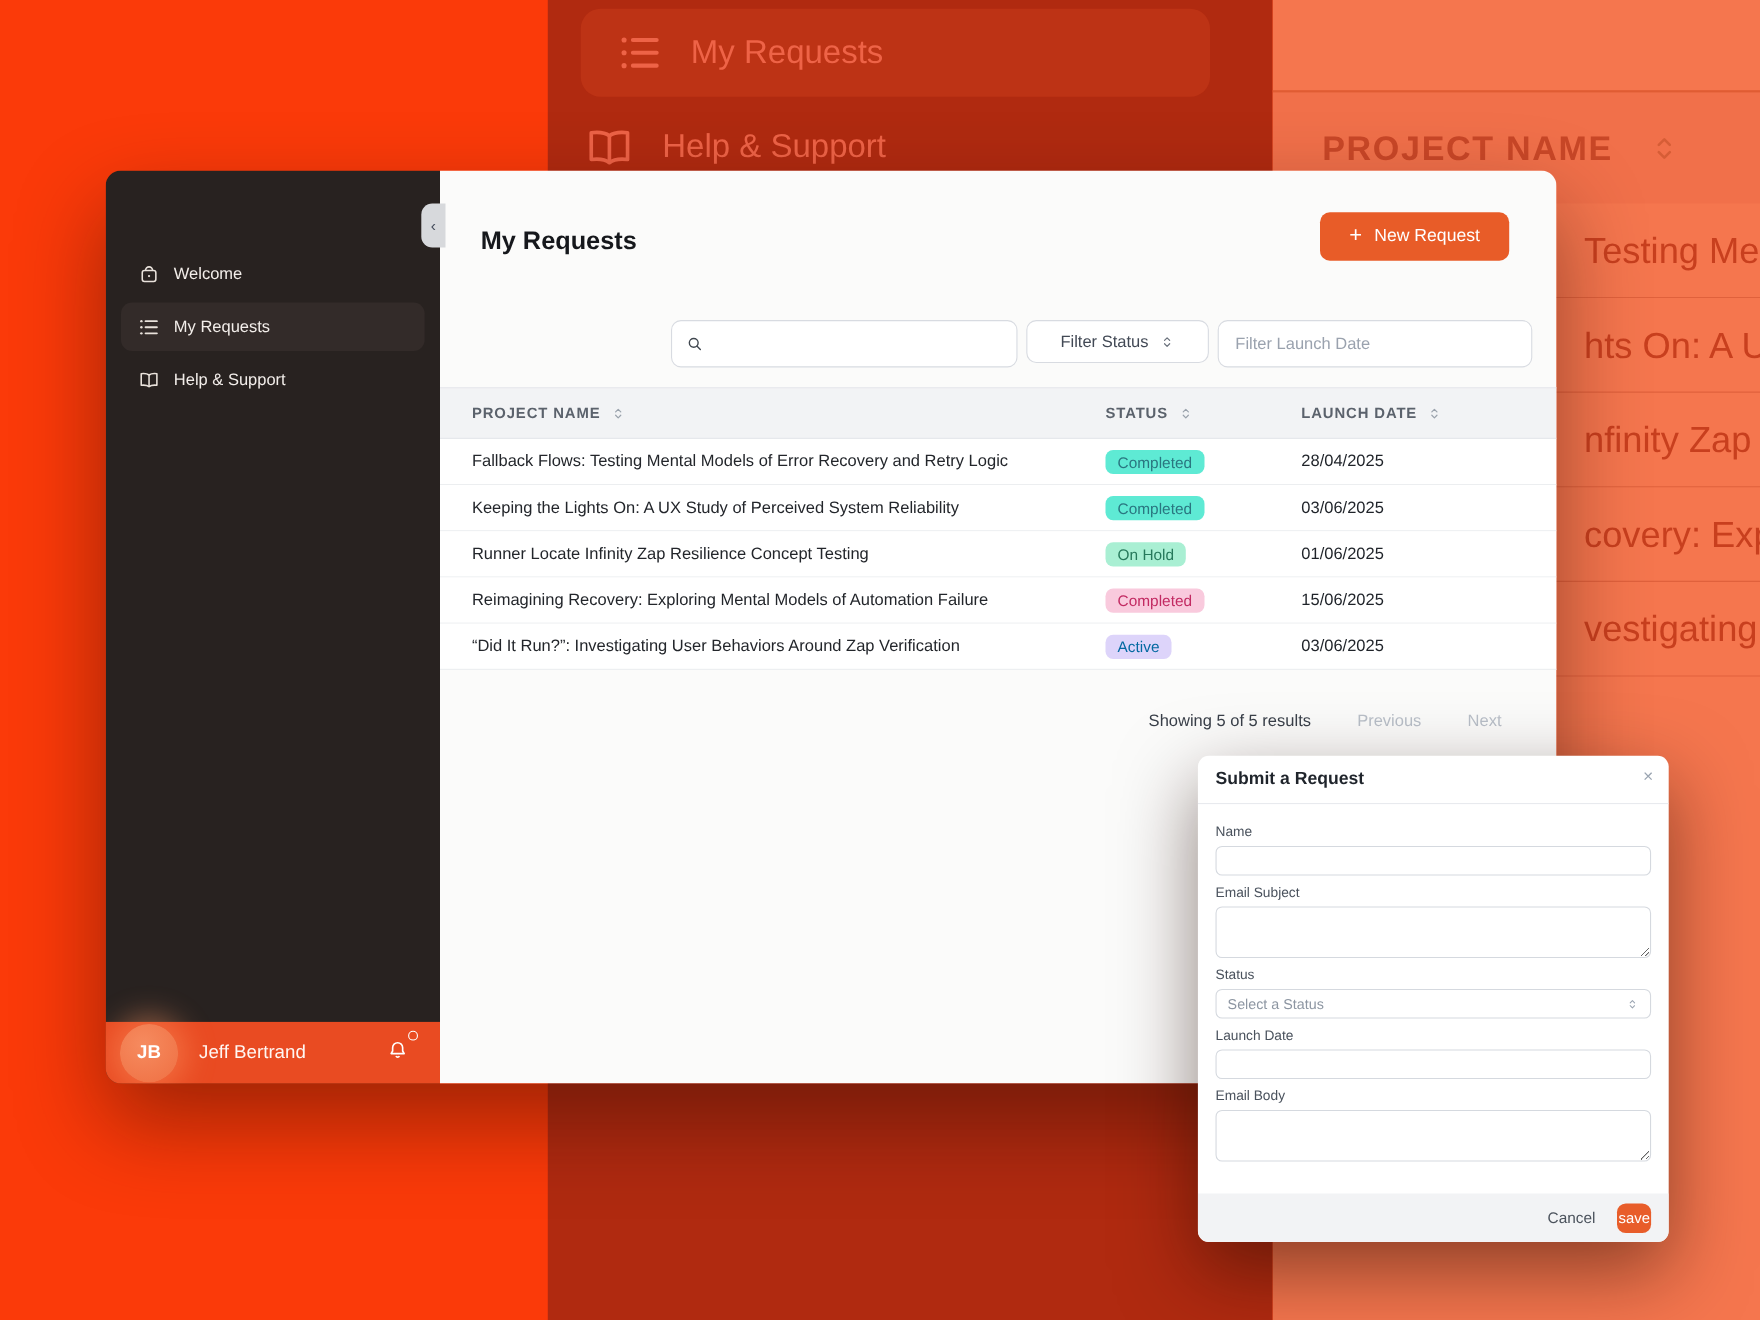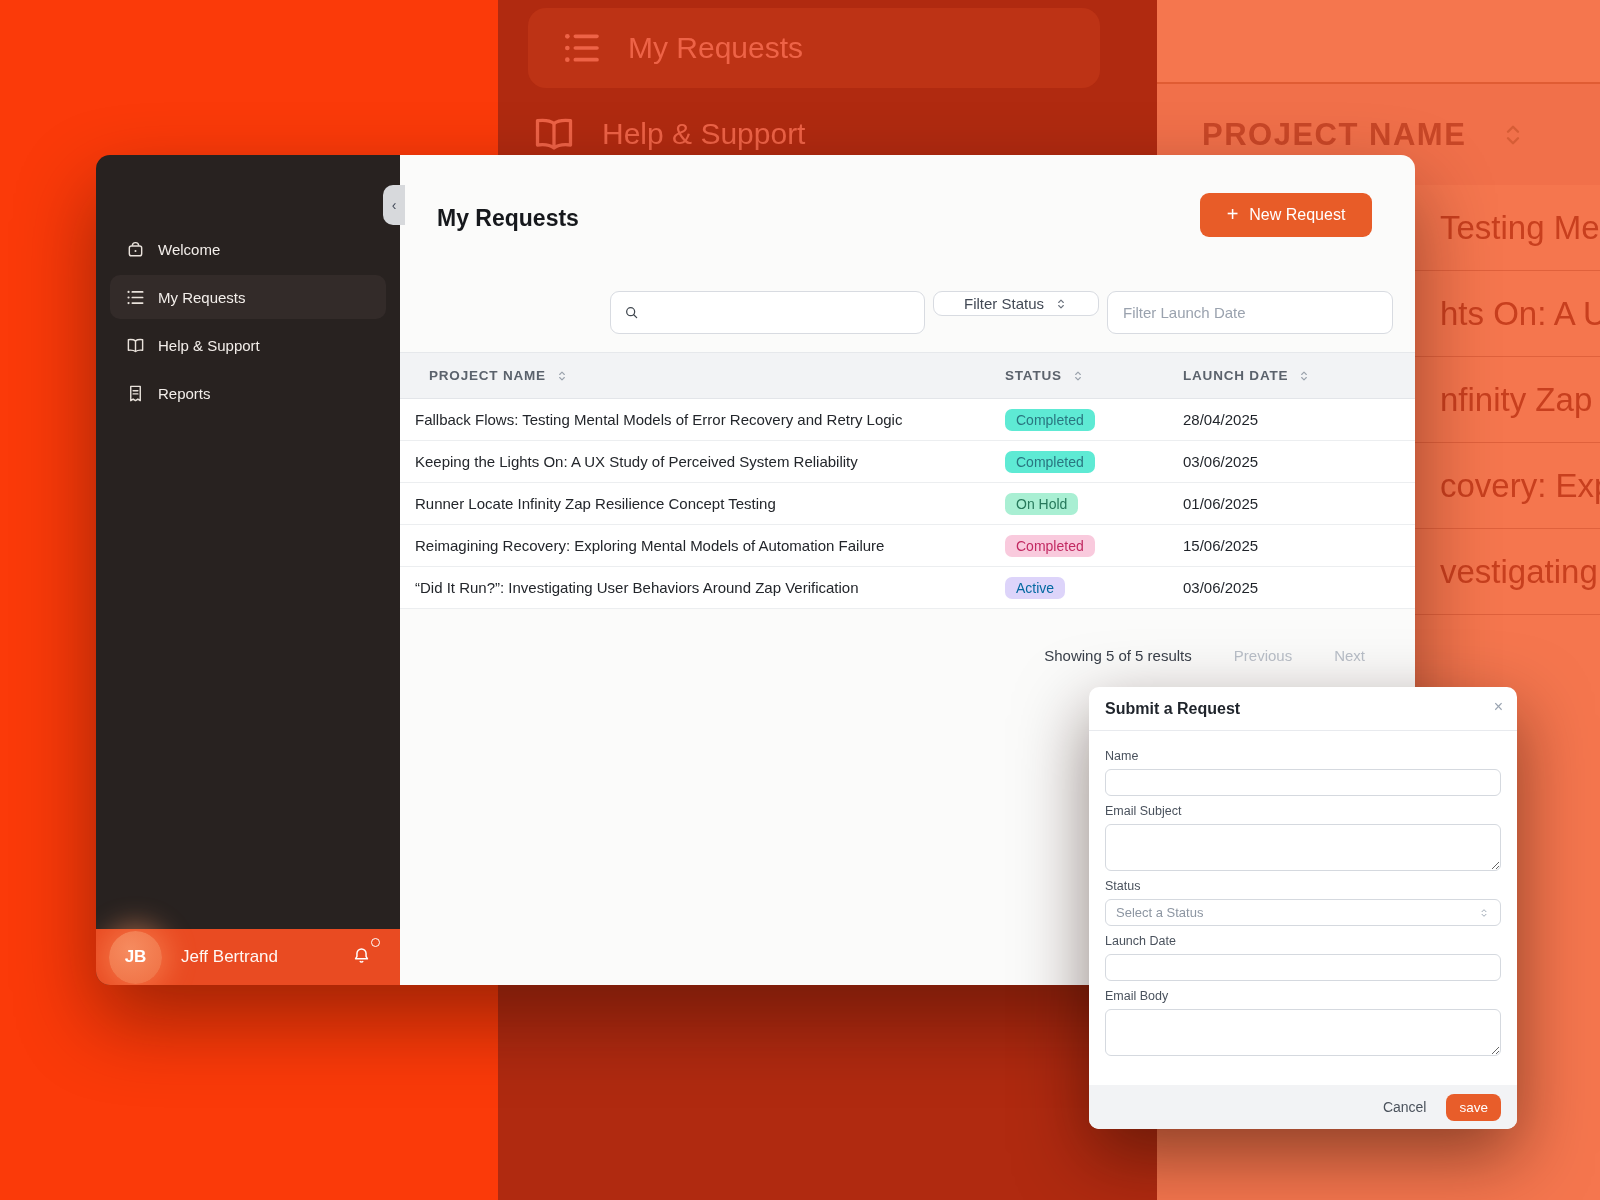--- a/index.html
+++ b/index.html
@@ -47,38 +47,38 @@
   .page-title { position:absolute; left:37px; top:50px; font-size:23px; font-weight:700; color:#16181c; }
   .btn-new { position:absolute; right:43px; top:38px; height:44px; width:172px; border-radius:9px; background:#e85c28;
              color:#fff; font-size:16px; display:flex; align-items:center; justify-content:center; gap:11px;
              border:none; cursor:pointer; font-family:inherit; }
   .btn-new .plus { font-size:20px; font-weight:300; margin-top:-2px; }
 
   .filters { position:absolute; top:136px; left:210px; display:flex; gap:8px; }
   .search-box { width:315px; height:43px; background:#fff; border:1px solid #d8dbe1; border-radius:9px;
                 display:flex; align-items:center; padding-left:13px; gap:9px; color:#40474f; }
   .search-box input { border:none; outline:none; flex:1; height:100%; font-size:15px; background:transparent; font-family:inherit; }
-  .filter-status { width:166px; height:25px; background:#fff; border:1px solid #d8dbe1; border-radius:9px;
+  .filter-status { width:166px; height:39px; background:#fff; border:1px solid #d8dbe1; border-radius:9px;
                    display:flex; align-items:center; justify-content:center; gap:10px; font-size:15px; color:#424955; cursor:pointer; }
   .filter-status svg { color:#6b727d; }
   .filter-date { width:286px; height:43px; background:#fff; border:1px solid #d8dbe1; border-radius:9px;
                  padding-left:15px; font-size:15px; color:#2a2f36; font-family:inherit; outline:none; }
   .filter-date::placeholder { color:#9aa2ae; }
 
   .table { position:absolute; top:197px; left:0; right:0; }
   .thead { height:47px; background:#f2f3f5; border-top:1px solid #e6e8eb; border-bottom:1px solid #e3e5e9;
            display:flex; align-items:center; }
   .th { display:flex; align-items:center; gap:9px; font-size:13.5px; font-weight:700; letter-spacing:.8px;
         text-transform:uppercase; color:#5b626c; }
   .th svg, .trow svg { color:#9aa2ac; }
   .col1 { width:605px; padding-left:29px; flex:none; }
   .col2 { width:178px; flex:none; }
   .col3 { flex:1; }
   .trow { height:42px; background:#fff; border-bottom:1px solid #eceef0; display:flex; align-items:center; cursor:pointer; }
-  .cell-name { width:605px; padding-left:15px; font-size:15px; color:#23262b; flex:none; white-space:nowrap; overflow:hidden; }
+  .cell-name { width:605px; padding-left:29px; font-size:15px; color:#23262b; flex:none; white-space:nowrap; overflow:hidden; }
   .cell-status { width:178px; flex:none; }
   .cell-date { flex:1; font-size:15px; font-weight:500; color:#1f2329; }
   .badge { display:inline-block; padding:3px 11px; border-radius:7px; font-size:14px; }
   .badge.completed { background:#5eead4; color:#2a7680; }
   .badge.onhold    { background:#a9efd3; color:#26795b; }
   .badge.planning  { background:#f9cadd; color:#c22a62; }
   .badge.active    { background:#ddd4fa; color:#0369a1; }
 
   .pagination { position:absolute; top:492px; right:50px; display:flex; align-items:center; gap:42px; font-size:15px; }
   .pg-summary { color:#3a404a; }
@@ -95,21 +95,21 @@
   .m-input { width:100%; height:27px; border:1px solid #d5d9df; border-radius:6px; font-size:13px; color:#2a2f36;
              padding:0 9px; outline:none; font-family:inherit; background:#fff; }
   .m-textarea { width:100%; height:47px; border:1px solid #d5d9df; border-radius:6px; font-size:13px; color:#2a2f36;
                 padding:5px 9px; outline:none; resize:both; font-family:inherit; background:#fff; display:block; }
   .m-select { width:100%; height:27px; border:1px solid #d5d9df; border-radius:6px; display:flex; align-items:center;
               justify-content:space-between; padding:0 10px; font-size:13px; color:#8d96a2; cursor:pointer; background:#fff; }
   .m-select svg { color:#9aa4b1; }
   .m-foot { position:absolute; left:0; right:0; bottom:0; height:44px; background:#f2f3f5; display:flex;
             align-items:center; justify-content:flex-end; gap:20px; padding:0 16px; }
   .m-cancel { font-size:14px; color:#4b525c; cursor:pointer; }
-  .m-save { background:#e85d2a; color:#fff; font-size:13.5px; border:none; border-radius:8px; padding:6px 13px;
+  .m-save { background:#e85d2a; color:#fff; font-size:13.5px; border:none; border-radius:8px; padding:6px 1px;
             cursor:pointer; font-family:inherit; }
 </style>
 </head>
 <body>
 
 <svg width="0" height="0" style="position:absolute">
   <defs>
     <g id="i-list">
         <circle cx="3.2" cy="5" r="1.4" fill="currentColor" stroke="none"></circle>
         <circle cx="3.2" cy="12" r="1.4" fill="currentColor" stroke="none"></circle>
@@ -199,26 +199,20 @@
         <svg width="19" height="19" viewBox="0 0 24 24">
             <use href="#i-list"></use>
           </svg>
         <span>My Requests</span>
       </div>
       <div class="nav-item">
         <svg width="19" height="19" viewBox="0 0 24 24">
             <use href="#i-book"></use>
           </svg>
         <span>Help &amp; Support</span>
-      </div>
-      <div class="nav-item">
-        <svg width="19" height="19" viewBox="0 0 24 24">
-            <use href="#i-receipt"></use>
-          </svg>
-        <span>Reports</span>
       </div>
     </nav>
     <div class="collapse-tab">
       <span>‹</span>
     </div>
     <div class="side-footer">
       <div class="avatar">JB</div>
       <div class="uname">Jeff Bertrand</div>
       <div class="bell-wrap">
         <svg width="21" height="21" viewBox="0 0 24 24">

